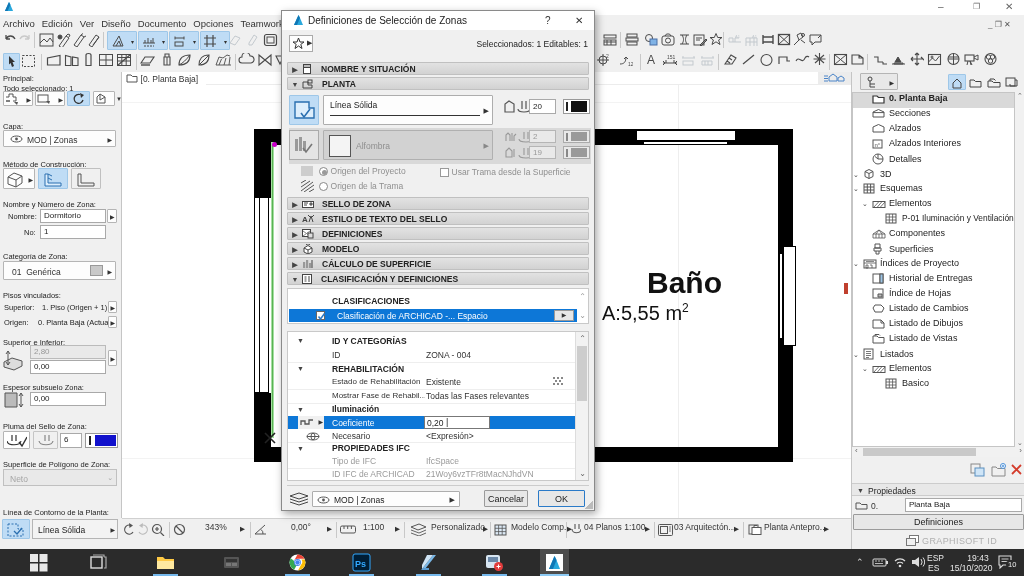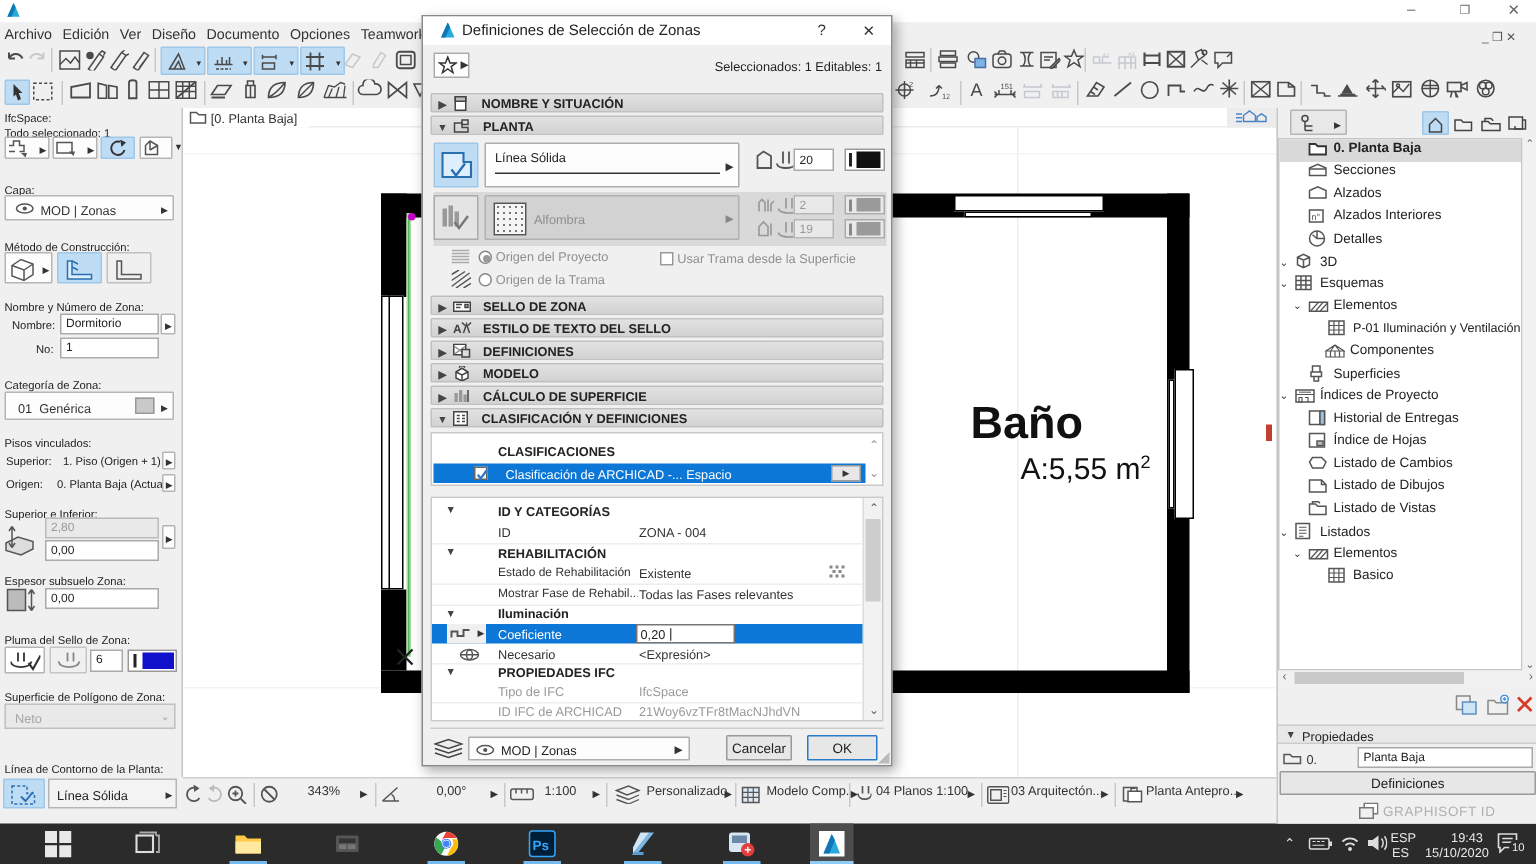--- a/index.html
+++ b/index.html
@@ -335,34 +335,34 @@
       <path d="M1 1 L11 11 M11 1 L1 11" stroke="#222" stroke-width="1.6"></path>
     </svg>
 
   <div class="abs" style="left:514px;top:58px;width:100px;height:11px;background:#fff;border:1px solid #000"></div>
   <div class="abs" style="left:521px;top:69px;width:85px;height:4px;background:#fff;border:1px solid #000"></div>
 
   <div class="abs" style="left:661px;top:174px;width:13px;height:100px;background:#fff;border:1px solid #000"></div>
   <div class="abs" style="left:657px;top:181px;width:4px;height:86px;background:#fff;border:1px solid #000"></div>
 
   <div class="abs" style="left:480px;top:194px;width:165px;text-align:center;font-size:30px;font-weight:bold;color:#111">Baño</div>
-  <div class="abs" style="left:480px;top:229px;width:165px;text-align:right;font-size:20px;color:#111">A:5,55 m<sup style="font-size:12px">2</sup></div>
+  <div class="abs" style="left:480px;top:229px;width:165px;text-align:left;font-size:20px;color:#111">A:5,55 m<sup style="font-size:12px">2</sup></div>
 
   <div class="abs" style="left:696px;top:0;width:33px;height:13px;background:#ececec"></div>
   <svg class="abs" style="left:700px;top:0px" width="26" height="13" viewBox="0 0 26 13">
       <path d="M2 4 h4 M2 6.5 h4 M2 9 h4" stroke="#4a84c8" fill="none"></path>
       <path d="M7 9 V5 l4-3 4 3 v4 z" fill="none" stroke="#4a84c8"></path>
       <path d="M16 9 V6 l3-2 3 2 v3 z" fill="none" stroke="#4a84c8"></path>
     </svg>
   <span class="abs" style="left:729px;top:1px;font-size:7px;color:#333">▼</span>
   <div class="abs" style="left:722px;top:211px;width:4px;height:11px;background:#c0402e"></div>
 </div>
 
 <div class="abs" id="leftpanel">
-  <div class="lp-lbl" style="top:2px">IfcSpace:</div>
+  <div class="lp-lbl" style="top:2px">Principal:</div>
   <div class="lp-lbl" style="top:12px">Todo seleccionado: 1</div>
   <div class="lp-btn" style="left:3px;top:19px;width:30px;height:15px"><svg width="16" height="12" viewBox="0 0 16 12" style="margin:1px 0 0 1px">
         <path d="M1 4 h3 v-3 h4 v3 h3 v4 h-3 M5 8 h-4 z" fill="none" stroke="#555"></path>
         <path d="M9 9 l3 3 1-3 z" fill="#555"></path>
       </svg><span style="position:absolute;right:1px;top:4px;font-size:6px">▶</span></div>
   <div class="lp-btn" style="left:35px;top:19px;width:30px;height:15px"><svg width="16" height="12" viewBox="0 0 16 12" style="margin:1px 0 0 1px">
         <rect x="1" y="2" width="10" height="7" fill="none" stroke="#555"></rect>
         <path d="M9 8 l3 3 1-3 z" fill="#555"></path>
       </svg><span style="position:absolute;right:1px;top:4px;font-size:6px">▶</span></div>
   <div class="lp-btn bluebtn" style="left:67px;top:19px;width:23px;height:15px"><svg width="14" height="13" viewBox="0 0 14 13" style="margin:1px 0 0 4px">
@@ -524,21 +524,21 @@
               <path d="M1 4 h10 M1 7 h10 M4.3 1 v9 M7.6 1 v9" stroke="#555"></path>
             </svg></span>Esquemas</span></div>
     <div class="trow" style="padding-left:9px;"><span style=""><span style="display:inline-block;width:10px;font-size:7px;color:#444">⌄</span><span style="display:inline-block;width:17px;text-align:left"><svg width="14" height="9" viewBox="0 0 14 9">
               <rect x="1" y="1.5" width="12" height="6" fill="none" stroke="#555"></rect>
               <path d="M2 7 L7 1.5 M5 7.5 L10 1.5 M8 7.5 L13 2" stroke="#555" stroke-width=".8"></path>
             </svg></span>Elementos</span></div>
     <div class="trow" style="padding-left:32px;"><span style=""><span style="display:inline-block;width:17px;text-align:left"><svg width="12" height="11" viewBox="0 0 12 11">
               <rect x="1" y="1" width="10" height="9" fill="none" stroke="#555"></rect>
               <path d="M1 4 h10 M1 7 h10 M4.3 1 v9 M7.6 1 v9" stroke="#555" stroke-width=".8"></path>
             </svg></span><span style="font-size:8.4px">P-01 Iluminación y Ventilación</span></span></div>
-    <div class="trow" style="padding-left:30px;"><span style=""><span style="display:inline-block;width:17px;text-align:left"><svg width="14" height="10" viewBox="0 0 14 10">
+    <div class="trow" style="padding-left:19px;"><span style=""><span style="display:inline-block;width:17px;text-align:left"><svg width="14" height="10" viewBox="0 0 14 10">
               <path d="M7 1 L13 5 H1 z M1 5 v4 h12 V5 M4 5 v4 M7 5 v4 M10 5 v4 M7 1 L4 5 M7 1 l3 4" fill="none" stroke="#555" stroke-width=".8"></path>
             </svg></span>Componentes</span></div>
     <div class="trow" style="padding-left:19px;"><span style=""><span style="display:inline-block;width:17px;text-align:left"><svg width="11" height="12" viewBox="0 0 11 12">
               <path d="M3 1 h5 v4 h-5 z M2 5 h7 v3 h-7 z" fill="none" stroke="#555"></path>
               <path d="M4 8 v3 h3 V8" fill="none" stroke="#555"></path>
             </svg></span>Superficies</span></div>
     <div class="trow" style="padding-left:-4px;"><span style=""><span style="display:inline-block;width:10px;font-size:7px;color:#444">⌄</span><span style="display:inline-block;width:17px;text-align:left"><svg width="14" height="10" viewBox="0 0 14 10">
               <rect x="1" y="1" width="12" height="8" fill="none" stroke="#555"></rect>
               <path d="M1 4 h12 M3 6 h2 v3 h-2 z M7 6 h2 v3" fill="none" stroke="#555" stroke-width=".8"></path>
               <path d="M3 2.5 h8" stroke="#888"></path>

